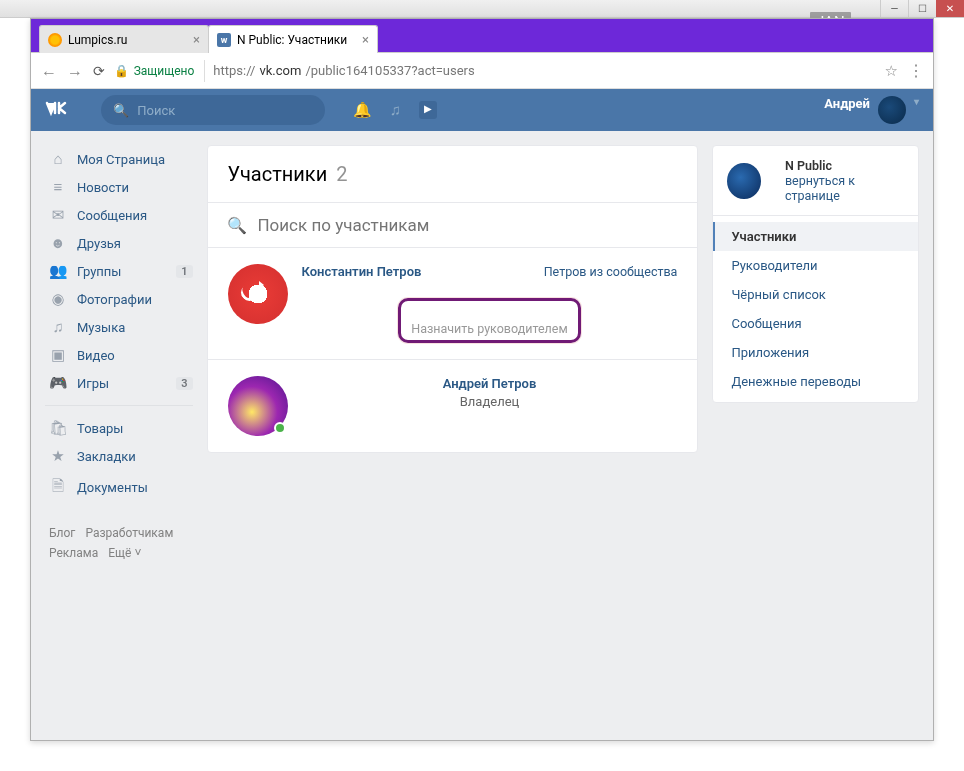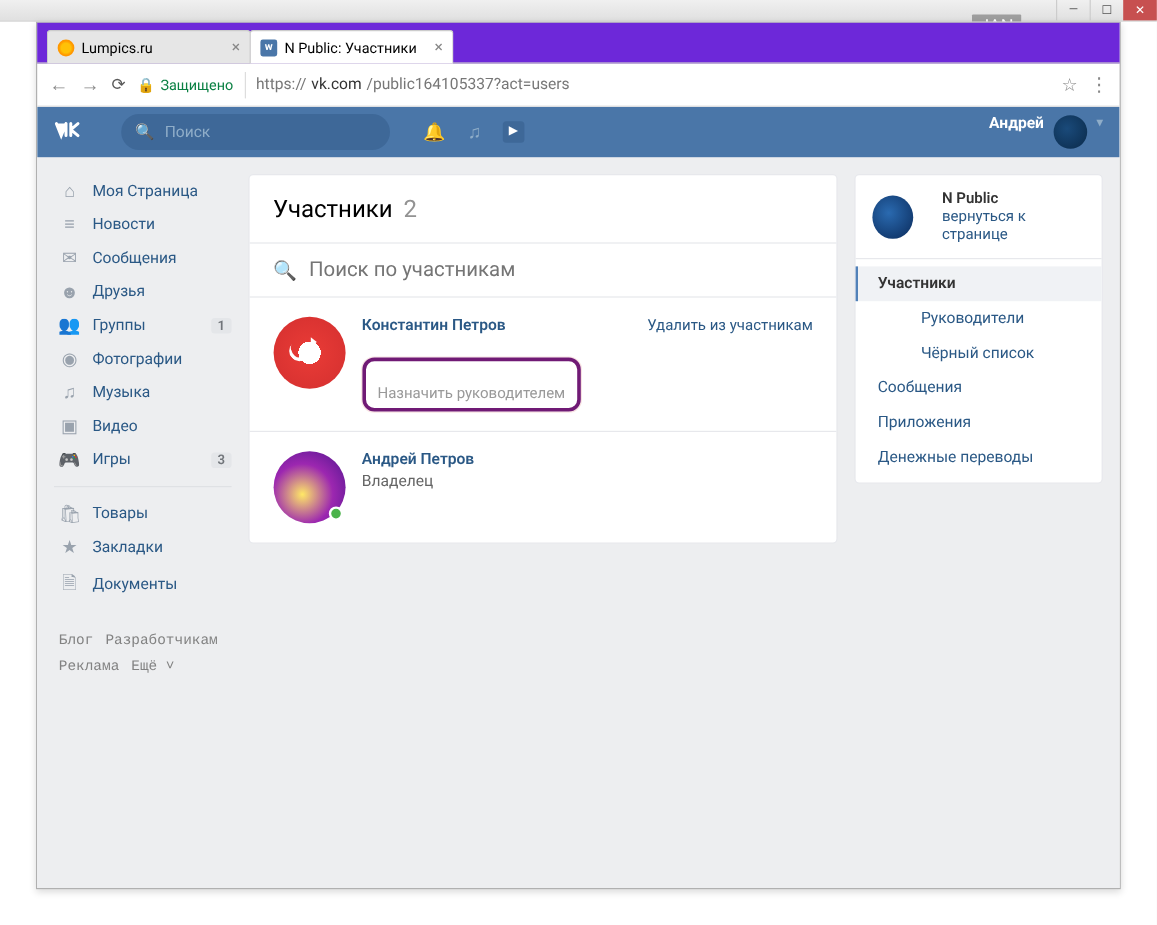--- a/index.html
+++ b/index.html
@@ -40,52 +40,52 @@
 .vk-avatar-sm { width:28px; height:28px; border-radius:50%; background: radial-gradient(circle at 40% 40%, #1a4a7a, #0a2a4a); }
 .vk-chev { color:#8fadc8; font-size:10px;}
 
 .vk-body { display:flex; padding:14px; gap:14px; align-items:flex-start;}
 .vk-nav { width:150px; font-size:13px;}
 .vk-nav-item { display:flex; align-items:center; gap:10px; padding:5px 4px; color:#2a5885; position:relative;}
 .vk-nav-icon { width:18px; color:#99a2ad; font-size:15px; text-align:center;}
 .vk-nav-badge { position:absolute; right:0; background:#e4e6e9; border-radius:3px; padding:0 5px; font-size:11px; color:#71757a; font-weight:600;}
 .vk-nav-sep { height:1px; background:#dfe1e4; margin:8px 0;}
 .vk-footer { font-size:12px; color:#828282; margin-top:18px; padding-left:4px; line-height:1.7;}
-.vk-footer span { margin-right:10px;font-family:Liberation Mono, monospace;}
+.vk-footer span { margin-right:10px;}
 
 .vk-main { width:500px; background:#fff; border:1px solid #e7e8ec; border-radius:4px;}
 .vk-main-head { padding:16px 20px; font-size:20px;}
 .vk-main-head .count { color:#939393; margin-left:4px;}
 .vk-main-search { border-top:1px solid #e7e8ec; padding:12px 20px; display:flex; align-items:center; gap:10px; color:#999;}
 .vk-main-search input { border:none; outline:none; font-size:17px; flex:1; color:#4d7c0f;}
 .member { border-top:1px solid #e7e8ec; padding:16px 20px; display:flex; gap:14px;}
 .member-avatar { width:60px; height:60px; border-radius:50%; flex-shrink:0; position:relative;}
 .avatar-red { background: radial-gradient(circle at 50% 50%, #fff 0%, #fff 22%, #e53935 22%, #d32f2f 100%);}
 .avatar-red::before { content:""; position:absolute; width:14px; height:14px; top:20px; left:13px; border:3px solid #fff; border-left:transparent; border-top:transparent; border-radius:50%; transform:rotate(45deg);}
 .avatar-red::after { content:""; position:absolute; width:0; height:0; border-left:5px solid #fff; border-top:4px solid transparent; border-bottom:4px solid transparent; top:17px; left:31px;}
 .avatar-purple { background: radial-gradient(circle at 40% 60%, #ffe866, #9c27b0 50%, #4a148c);}
 .online-dot { position:absolute; bottom:2px; right:2px; width:12px; height:12px; border-radius:50%; background:#4bb34b; border:2px solid #fff;}
-.member-info { flex:1; font-size:13px;}
+.member-info { flex:1; font-size:13px;text-align:center;}
 .member-name { color:#2a5885; font-weight:600; margin-bottom:3px;}
 .member-role { color:#656565; margin-bottom:6px;}
 .action-link { color:#999; font-size:12.5px;}
 .remove-link { color:#2a5885; font-size:12.5px; align-self:flex-start;}
 .highlight-box { border:3px solid #701a75; border-radius:10px; display:inline-block; padding:20px 10px 4px; margin-top:16px; box-shadow: 0 0 0 1px rgba(211,51,51,.15);}
 
 .vk-right { width:210px;}
 .right-card { background:#fff; border:1px solid #e7e8ec; border-radius:4px; }
 .right-head { padding:12px 14px; display:flex; gap:24px; align-items:center;}
 .right-head-avatar { width:36px; height:36px; border-radius:50%; background: radial-gradient(circle at 40% 40%, #2a6ab0, #0a2a5a);}
 .right-head-text { font-size:12.5px;}
 .right-head-text .title { font-weight:600; color:#333;}
 .right-head-text .sub { color:#2a5885;}
 .right-list { border-top:1px solid #e7e8ec; padding:6px 0;}
 .right-item { padding:7px 18px; font-size:13px; color:#2a5885;}
 .right-item.active { background:#f0f2f5; font-weight:600; border-left:2px solid #5181b8; padding-left:16px; color:#333;}
-.right-item.sub { margin-left:36px;}
+.right-item.sub { }
 </style>
 </head>
 <body>
 
 <div class="window-chrome">
   <div class="jan-badge">JAN</div>
   <div class="win-btn">—</div>
   <div class="win-btn">☐</div>
   <div class="win-btn win-close">✕</div>
 </div>
@@ -215,21 +215,21 @@
         <div class="vk-main-search">
           <span>🔍</span>
           <input placeholder="Поиск по участникам" style="">
         </div>
 
         <div class="member">
           <div class="member-avatar avatar-red"></div>
           <div class="member-info">
             <div style="display:flex;justify-content:space-between;">
               <div class="member-name">Константин Петров</div>
-              <div class="remove-link">Удалить из участникам</div>
+              <div class="remove-link">Петров из сообщества</div>
             </div>
             <div class="highlight-box">
               <span class="action-link">Назначить руководителем</span>
             </div>
           </div>
         </div>
 
         <div class="member">
           <div class="member-avatar avatar-purple">
             <span class="online-dot"></span>

